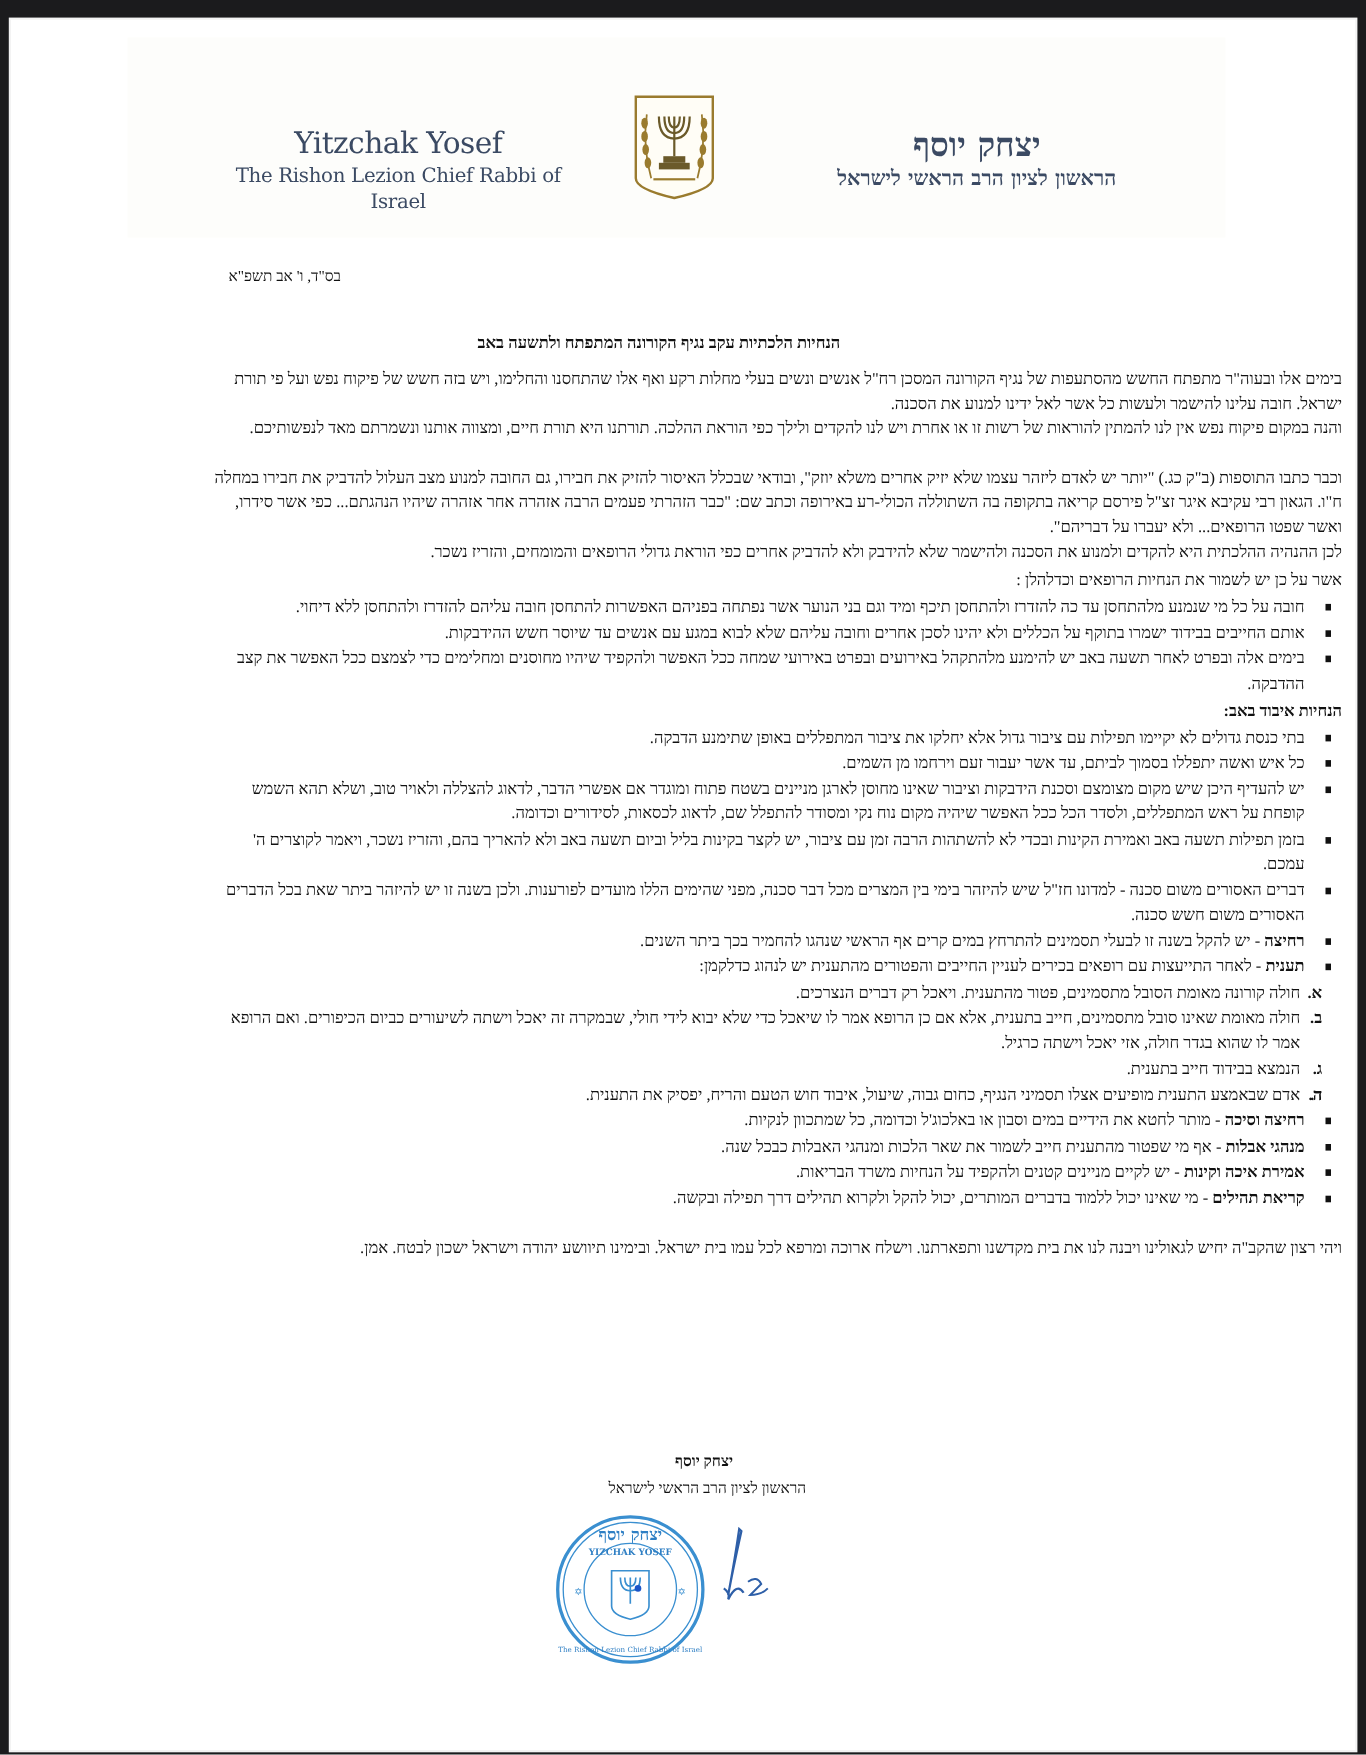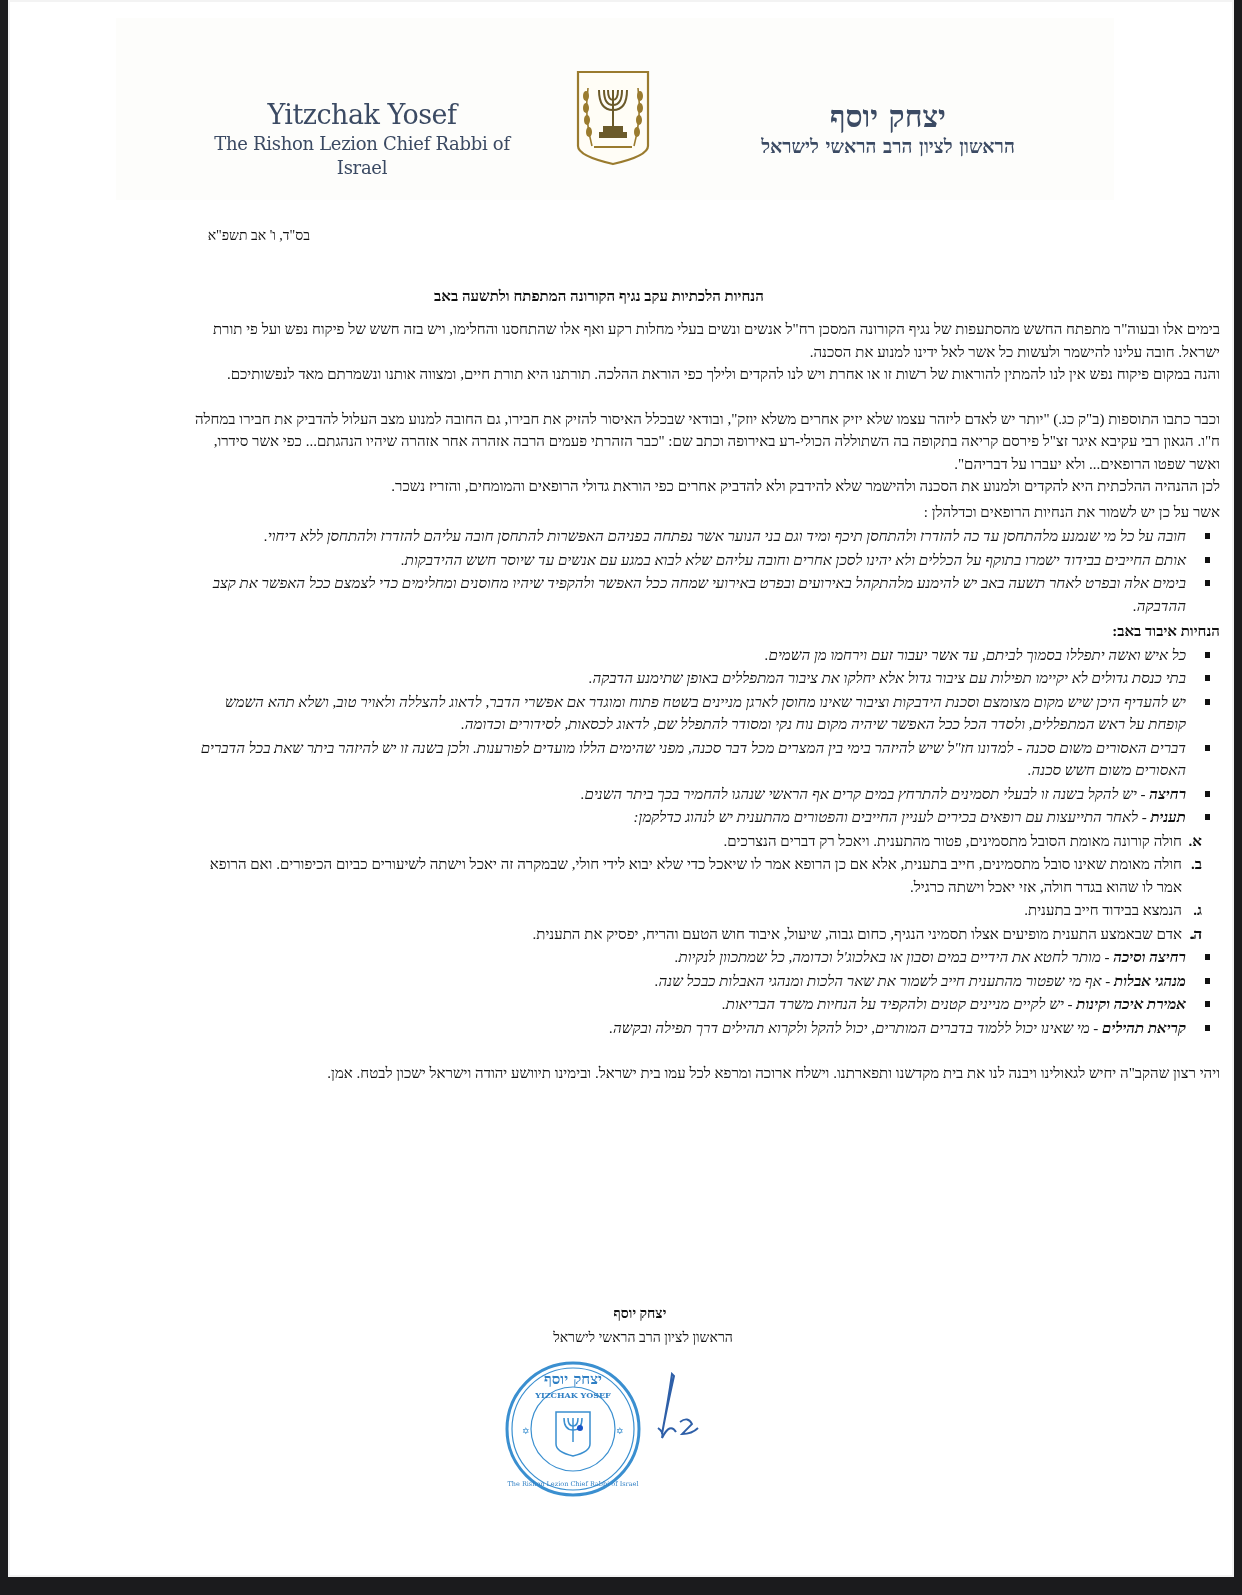--- a/index.html
+++ b/index.html
@@ -1,42 +1,42 @@
 <!DOCTYPE html>
 <html><head>
 <meta charset="utf-8">
 <style>
   html, body { margin:0; padding:0; }
   body {
     width:1242px; height:1595px; background:#1b1b1d; position:relative; overflow:hidden;
     font-family: "Liberation Serif", "DejaVu Serif", serif;
   }
   .page {
-    position:absolute; left:8px; top:0; width:1226px; height:1577px; background:#ffffff;
+    position:absolute; left:8px; top:16px; width:1226px; height:1577px; background:#ffffff;
     box-shadow: inset 0 0 0 2px #f3f3f3;
   }
   .letterhead {
     position:absolute; left:108px; top:18px; width:998px; height:182px; background:#fdfdfb;
   }
   .lh-en { position:absolute; left:76px; top:80px; text-align:center; color:#3b4a63; width:340px; }
   .lh-en .name { font-size:27px; line-height:34px; font-family:"DejaVu Serif", serif; letter-spacing:-0.5px; }
   .lh-en .title { font-size:18px; line-height:24px; font-family:"DejaVu Serif", serif; letter-spacing:-0.3px; }
   .lh-he { position:absolute; right:66px; top:82px; text-align:center; color:#3b4a63; direction:rtl; width:320px; }
   .lh-he .name { font-size:30px; line-height:34px; font-weight:bold; font-family:"DejaVu Serif", serif; }
   .lh-he .title { font-size:19px; line-height:24px; font-weight:bold; font-family:"DejaVu Serif", serif; }
   .emblem { position:absolute; left:458px; top:50px; width:78px; height:100px; }
 
   .date { position:absolute; right:924px; top:228px; direction:rtl; font-size:14px; color:#111; }
   .doc-title { position:absolute; left:0; width:1226px; top:288px; text-align:center; direction:rtl; font-size:15px; font-weight:bold; color:#111; left:-22px; }
 
   .body { position:absolute; left:186px; top:318px; width:1026px; direction:rtl; color:#111; font-size:15px; line-height:22.5px; }
   .body p { margin:0; }
   .gap { height:22px; }
   .b-list { list-style:none; margin:0; padding:0; }
-  .b-list li { position:relative; padding-right:34px; margin:1px 0;font-style:italic; }
+  .b-list li { position:relative; padding-right:34px; margin:1px 0; }
   .b-list li::before { content:""; position:absolute; right:10px; top:8px; width:5px; height:6px; background:#111; }
   .sub-list { list-style:none; margin:0; padding:0; }
   .sub-list li { position:relative; padding-right:38px; margin:1px 0; }
   .sub-list .lt { position:absolute; right:18px; top:0; font-weight:bold; }
   .bold { font-weight:bold; }
   .sig { position:absolute; left:0; width:1226px; top:1302px; text-align:center; direction:rtl; font-size:14px; color:#111; }
   .sig .name { font-weight:bold; margin-left:38px; line-height:24px; }
   .sig .title { line-height:24px; margin-left:44px; }
   .stamp { position:absolute; left:496px; top:1360px; width:138px; height:138px; }
   .signature { position:absolute; left:640px; top:1372px; width:66px; height:70px; }
@@ -95,23 +95,24 @@
 
     <ul class="b-list" style="margin-top:2px;">
       <li>חובה על כל מי שנמנע מלהתחסן עד כה להזדרז ולהתחסן תיכף ומיד וגם בני  הנוער אשר נפתחה בפניהם האפשרות להתחסן חובה עליהם להזדרז ולהתחסן ללא דיחוי.</li>
       <li>אותם החייבים בבידוד ישמרו בתוקף  על הכללים ולא יהינו לסכן אחרים וחובה עליהם שלא לבוא במגע עם אנשים עד שיוסר חשש ההידבקות.</li>
       <li>בימים אלה ובפרט לאחר תשעה באב יש להימנע מלהתקהל באירועים ובפרט באירועי שמחה ככל האפשר ולהקפיד שיהיו מחוסנים ומחלימים כדי לצמצם ככל האפשר את קצב ההדבקה.</li>
     </ul>
 
     <p class="bold" style="margin-top:3px;">הנחיות איבוד באב:</p>
 
     <ul class="b-list">
+      <li><span>בתי כנסת גדולים לא יקיימו תפילות עם ציבור גדול אלא יחלקו את ציבור המתפללים באופן שתימנע הדבקה.</span></li>
       <li><span>כל איש ואשה יתפללו בסמוך לביתם, עד אשר יעבור זעם וירחמו מן השמים.</span></li>
-      <li><span>בתי כנסת גדולים לא יקיימו תפילות עם ציבור גדול אלא יחלקו את ציבור המתפללים באופן שתימנע הדבקה.</span></li>
       <li><span>יש להעדיף היכן שיש מקום מצומצם וסכנת הידבקות וציבור שאינו מחוסן לארגן מניינים בשטח פתוח ומוגדר אם אפשרי הדבר, לדאוג להצללה ולאויר טוב, ושלא תהא השמש קופחת על ראש המתפללים, ולסדר הכל ככל האפשר שיהיה מקום נוח נקי ומסודר להתפלל שם, לדאוג לכסאות, לסידורים וכדומה.</span></li>
+      <li><span>בזמן תפילות תשעה באב ואמירת הקינות ובכדי לא להשתהות הרבה זמן עם ציבור, יש לקצר בקינות בליל וביום תשעה באב ולא להאריך בהם, והזריז נשכר, ויאמר לקוצרים ה' עמכם.</span></li>
       <li><span>דברים האסורים משום סכנה - למדונו חז"ל שיש להיזהר בימי בין המצרים מכל דבר סכנה, מפני שהימים הללו מועדים לפורענות. ולכן בשנה זו יש להיזהר ביתר שאת בכל הדברים האסורים משום חשש סכנה.</span></li>
       <li><span class="bold">רחיצה</span><span> - יש להקל בשנה זו לבעלי תסמינים  להתרחץ במים קרים אף הראשי שנהגו להחמיר בכך ביתר השנים.</span></li>
       <li><span class="bold">תענית</span><span> - לאחר התייעצות עם רופאים בכירים לעניין החייבים והפטורים מהתענית יש לנהוג כדלקמן:</span></li>
     </ul>
 
     <ol class="sub-list">
       <li><span class="lt">א.</span><span>חולה קורונה מאומת הסובל מתסמינים, פטור מהתענית. ויאכל רק דברים הנצרכים.</span></li>
       <li style="padding-right:0;text-indent:0;">
           <span class="lt">ב.</span>
           <span style="display:block;padding-right:38px;">חולה מאומת שאינו סובל מתסמינים, חייב בתענית, אלא אם כן הרופא אמר לו שיאכל כדי שלא יבוא לידי חולי, שבמקרה זה יאכל וישתה לשיעורים כביום הכיפורים. ואם הרופא אמר לו שהוא בגדר חולה, אזי יאכל וישתה כרגיל.</span>

